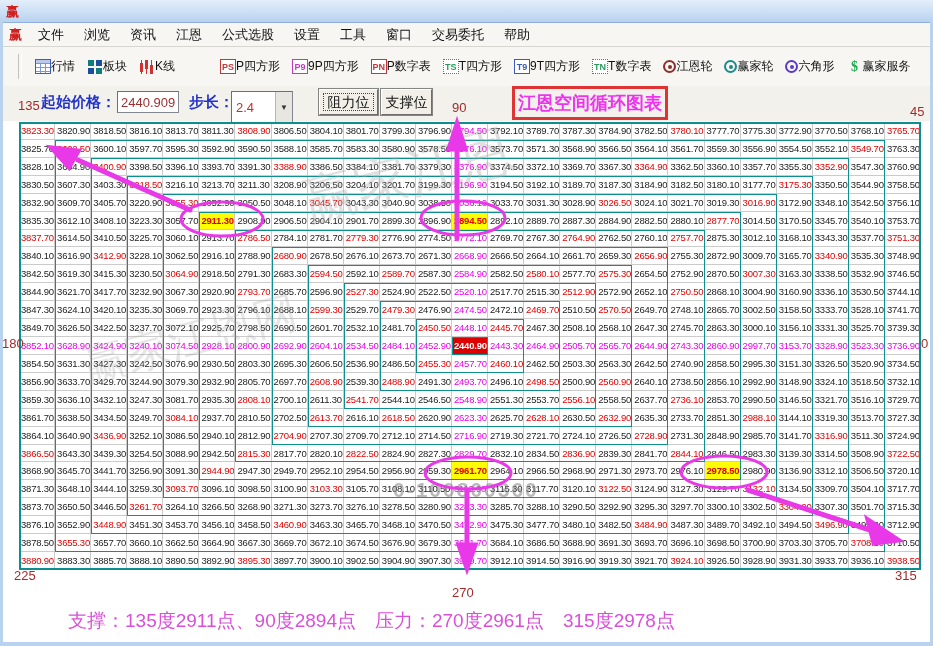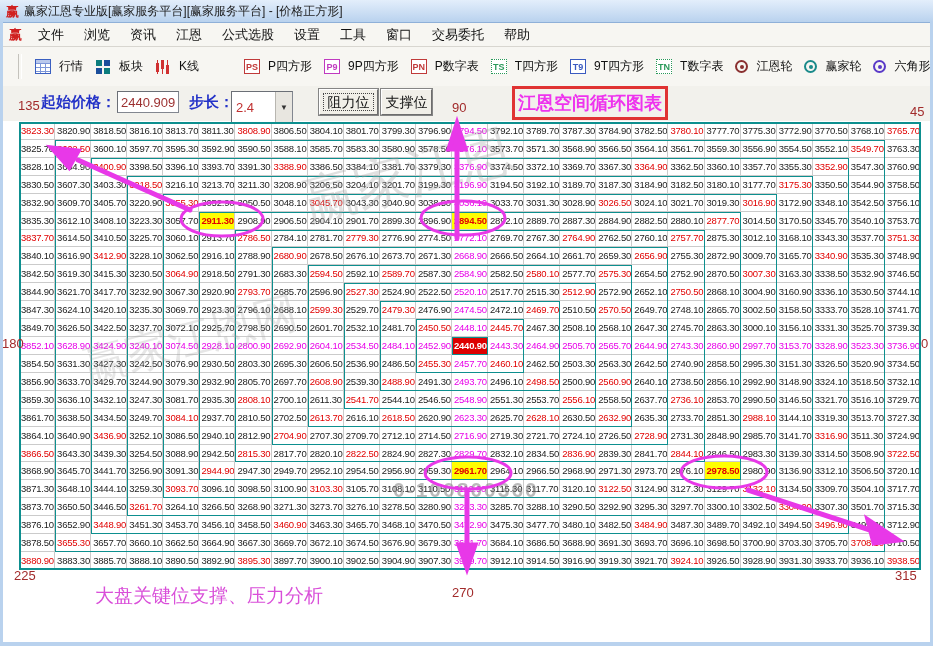--- a/index.html
+++ b/index.html
@@ -14,21 +14,21 @@
   .edge-r{position:absolute;right:0;top:22px;bottom:0;width:3px;background:#b9d2ee;}
   .edge-b{position:absolute;left:0;right:0;bottom:0;height:4px;background:#b9d2ee;}
   .menubar{position:absolute;left:3px;right:3px;top:23px;height:23px;background:#f7f6f2;
     border-bottom:1px solid #d8d6d0;display:flex;align-items:center;font-size:13px;color:#111;}
   .menubar .app-logo{margin:0 6px 0 6px;}
   .menu-item{padding:2px 10px;cursor:default;}
   .toolbar{position:absolute;left:3px;right:3px;top:47px;height:39px;background:#f7f6f2;
     border-bottom:1px solid #d0cec8;display:flex;align-items:center;padding-left:26px;}
   .toolbar:before{content:"";position:absolute;left:15px;top:7px;bottom:7px;width:2px;
     border-left:1px solid #c4c2bc;border-right:1px solid #fff;}
-  .tb-item{display:flex;align-items:center;gap:8px;padding:2px 6px;cursor:default;}
+  .tb-item{display:flex;align-items:center;gap:0;padding:2px 6px;cursor:default;}
   .tb-label{font-size:12px;color:#111;white-space:nowrap;}
   .ic{width:16px;height:15px;display:inline-flex;align-items:center;justify-content:center;
       font-size:9px;font-weight:bold;box-sizing:border-box;flex:none;}
   .ic-badge{border:1px solid currentColor;background:#fff;}
   .ic-badge.dotted{border-style:dotted;}
   .ic-table{border:1px solid #3a5fc0;background-color:#fff;background-image:
       linear-gradient(#b9c8ec 0,#b9c8ec 3px,transparent 3px),
       repeating-linear-gradient(to right,transparent 0,transparent 4px,#7d96d8 4px,#7d96d8 5px),
       repeating-linear-gradient(to bottom,transparent 0,transparent 3px,#7d96d8 3px,#7d96d8 4px);}
   .ic-blocks{position:relative;width:16px;height:16px;}
@@ -83,21 +83,20 @@
   .svg-overlay{position:absolute;left:0;top:0;z-index:40;pointer-events:none;}
   .analysis{position:absolute;color:#d94fd9;font-size:19px;white-space:nowrap;z-index:30;}
 </style>
 </head>
 <body>
 
 <div class="page">
 
   <div class="titlebar">
     <span class="app-logo">赢</span>
-    <span>赢家江恩专业版[赢家服务平台][赢家服务平台] - [价格正方形]</span>
   </div>
 
   <div class="menubar">
     <span class="app-logo">赢</span>
     <span id="menu-items" style="display:flex;">
         <span class="menu-item">文件</span>
         <span class="menu-item">浏览</span>
         <span class="menu-item">资讯</span>
         <span class="menu-item">江恩</span>
         <span class="menu-item">公式选股</span>
@@ -850,18 +849,18 @@
       <polygon points="52,148 78,151 69,167"></polygon>
       <line x1="457" y1="238" x2="457" y2="148"></line>
       <polygon points="457,124 449,149 465,149"></polygon>
       <line x1="467" y1="490" x2="467" y2="546"></line>
       <polygon points="467,568 459,545 475,545"></polygon>
       <line x1="748" y1="490" x2="870" y2="530"></line>
       <polygon points="898,540 868,520 874,543"></polygon>
     </g>
   </svg>
 
-  <div class="analysis" style="left:95px;top:583px;">大盘关键位支撑、压力分析</div>
+  <div class="analysis" style="left:68px;top:608px;">支撑：135度2911点、90度2894点　压力：270度2961点　315度2978点</div>
 
   <div class="edge-l"></div>
   <div class="edge-r"></div>
   <div class="edge-b"></div>
 </div>
 
 </body></html>

